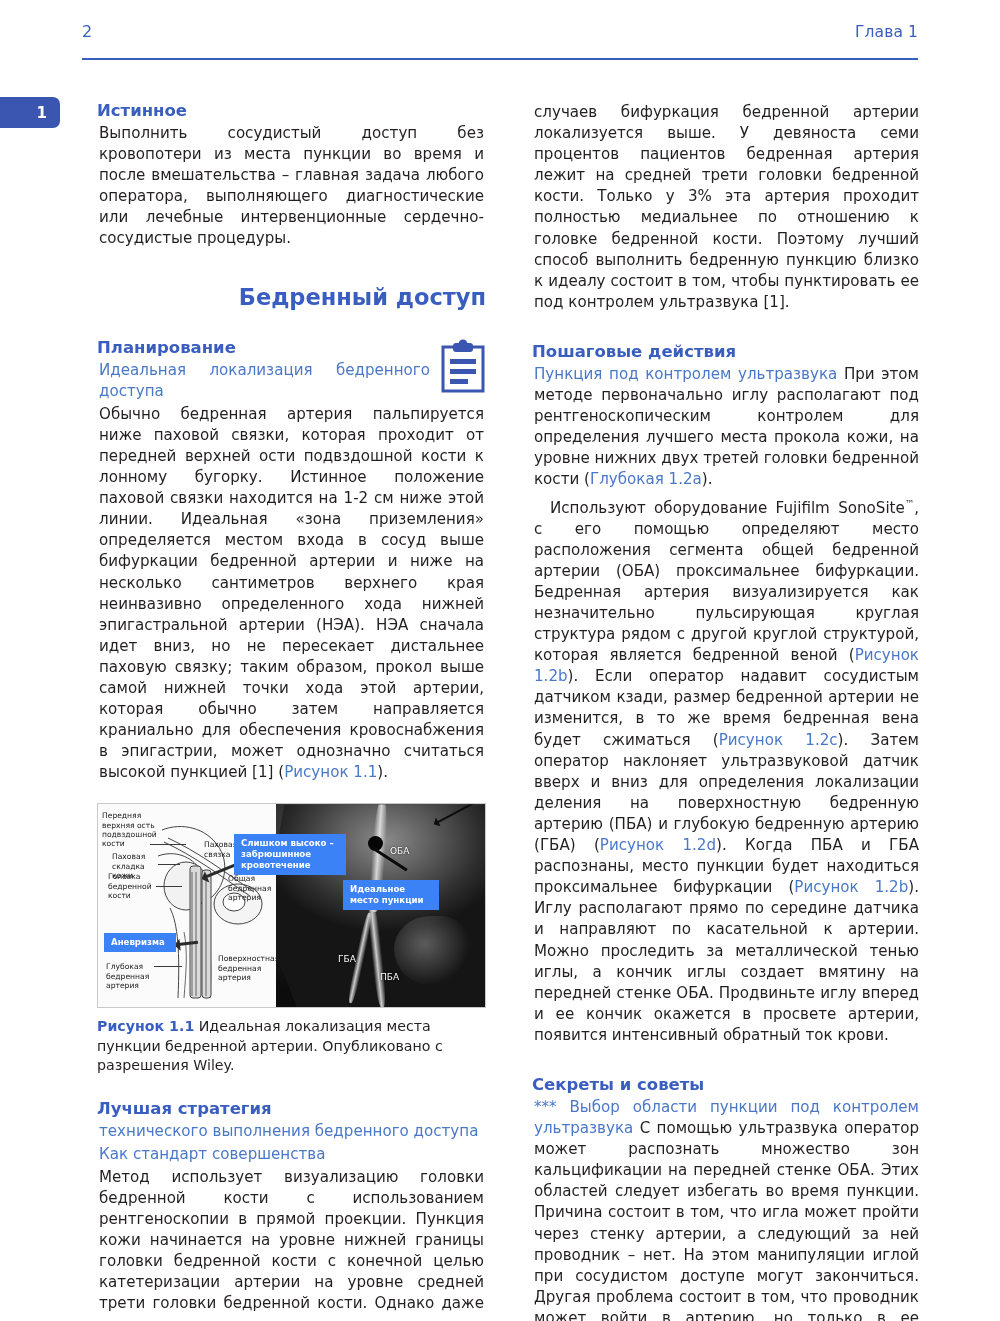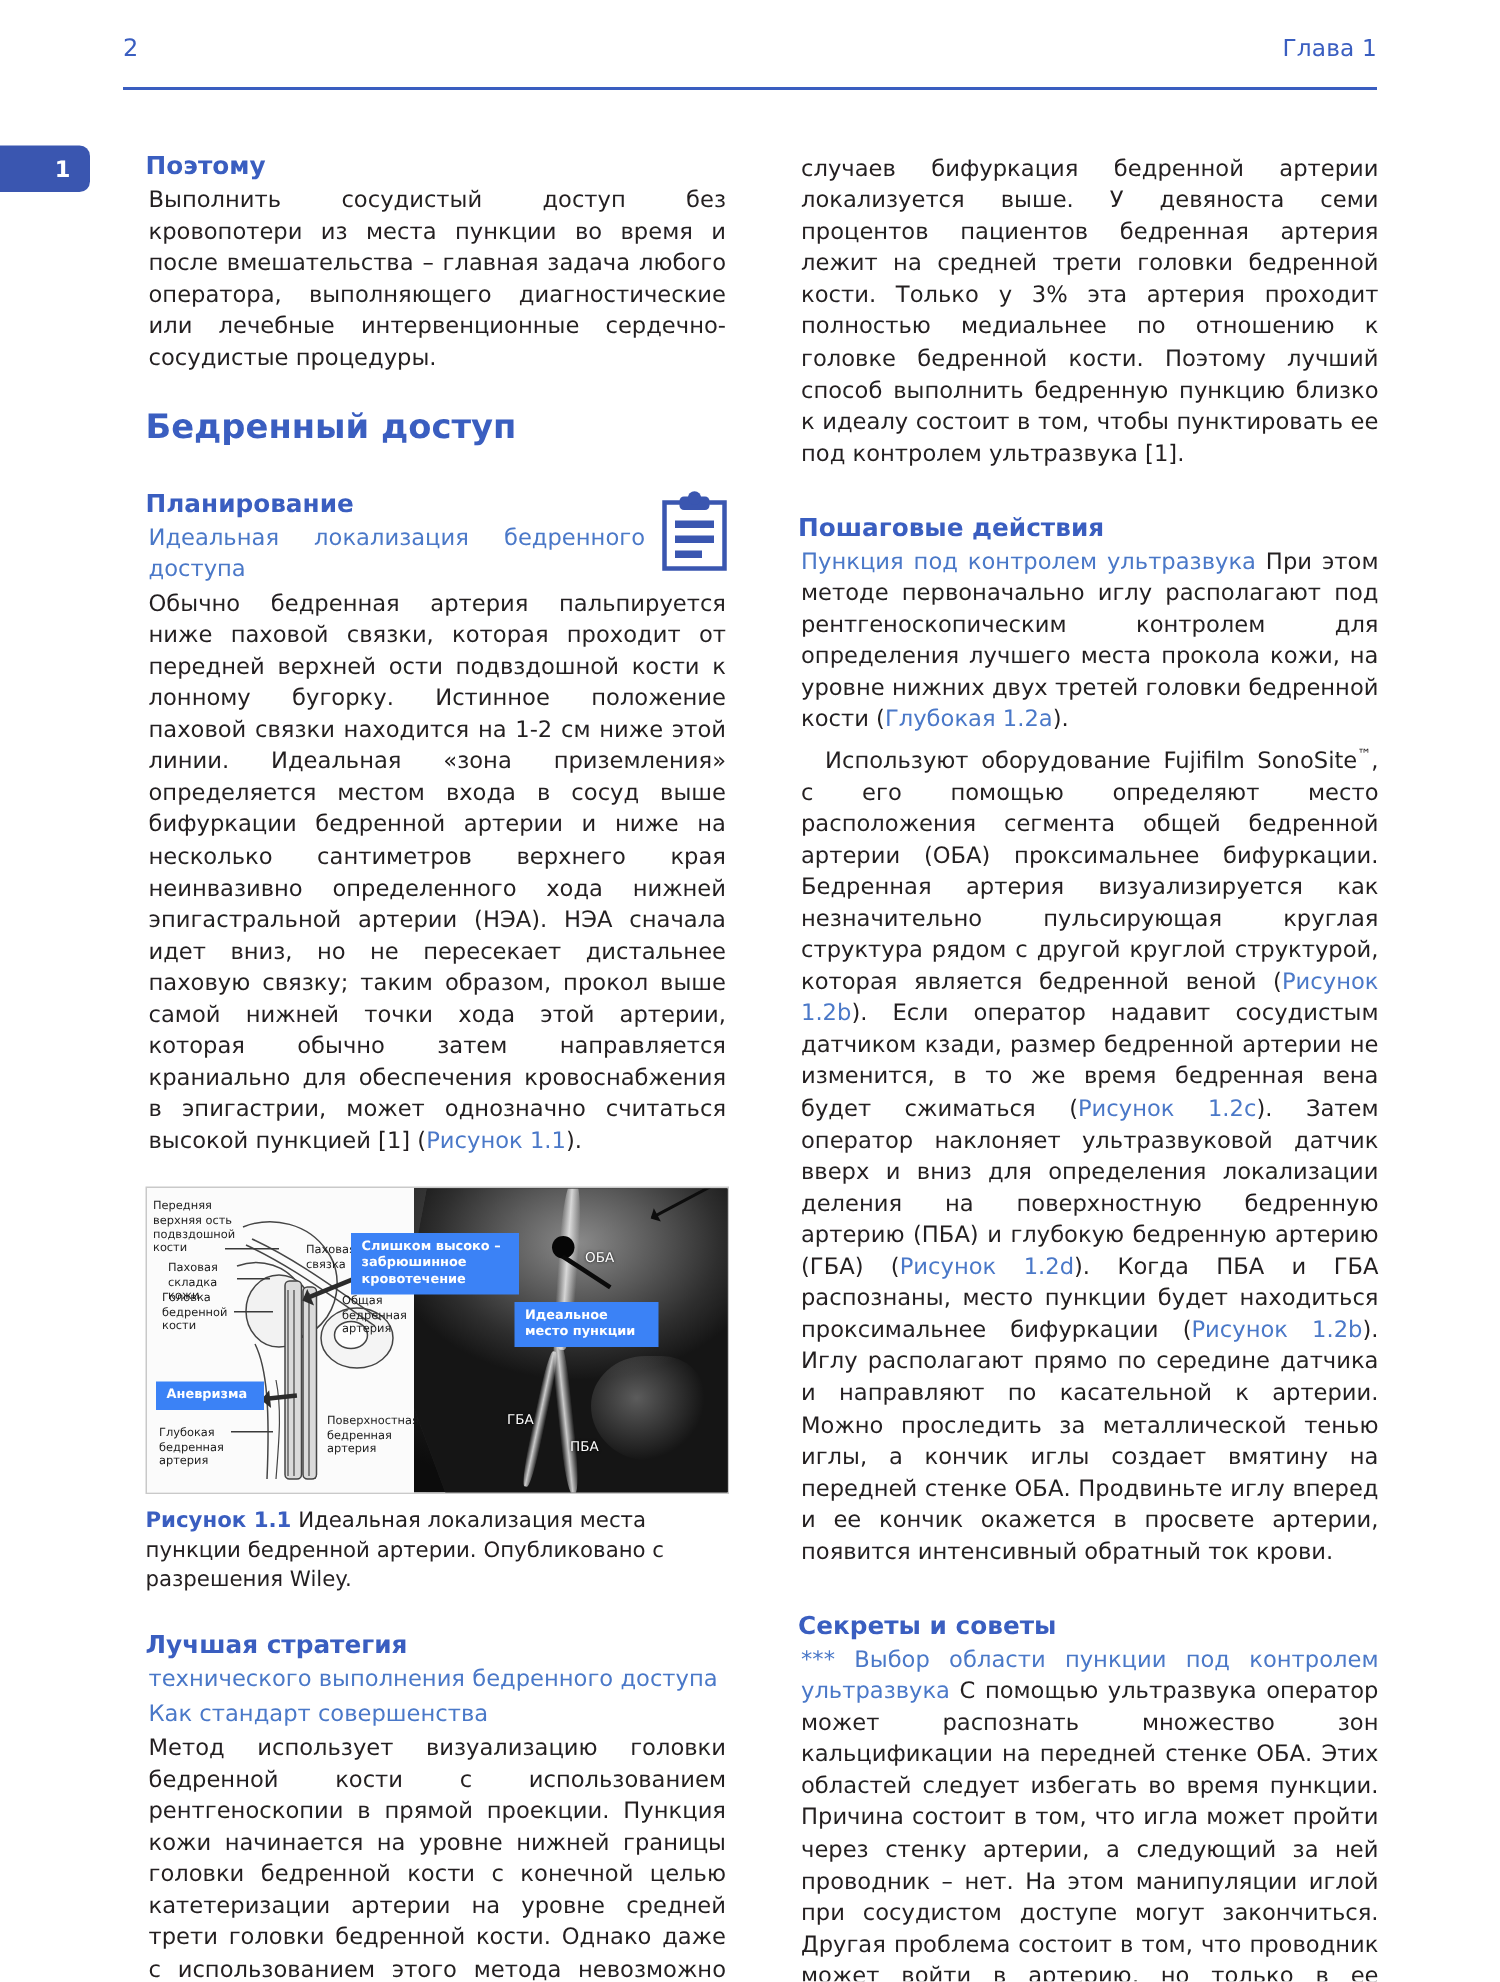--- a/index.html
+++ b/index.html
@@ -86,25 +86,25 @@
   .indent { text-indent: 16px; }
 
   h2.section-head {
     margin: 0 0 1px 0;
     font-size: 16.5px;
     font-weight: 700;
     color: #3a5ec0;
     line-height: 21px;
   }
   h1.part-title {
-    margin: 22px 0 27px 0;
+    margin: 34px 0 27px 0;
     font-size: 22.5px;
     font-weight: 700;
     color: #3a5ec0;
-    text-align: left;
+    text-align: right;
     line-height: 26px;
   }
   .sub-blue {
     color: #4a78c8;
     font-size: 15.1px;
     line-height: 21.1px;
   }
   .ref { color: #4a78c8; }
   .lead-blue { color: #4a78c8; }
   .gap-m { height: 22px; }
@@ -280,21 +280,21 @@
   <div class="rule"></div>
 
   <div class="chapter-tab">
     <span>1</span>
   </div>
 
   <div class="columns">
 
     <div class="col">
 
-      <h2 class="section-head">Поэтому</h2>
+      <h2 class="section-head">Истинное</h2>
       <p>Выполнить сосудистый доступ без кровопотери из места пункции во время и после вмешательства – главная задача любого оператора, выполняющего диагностические или лечебные интервенционные сердечно-сосудистые процедуры.</p>
 
       <h1 class="part-title">Бедренный доступ</h1>
 
       <span class="clipboard-wrap">
         <svg width="46" height="54" viewBox="0 0 46 54" aria-hidden="true">
           <rect x="3" y="8" width="40" height="44" fill="#ffffff" stroke="#3a56b0" stroke-width="3"></rect>
           <rect x="13" y="4" width="20" height="9" rx="3" fill="#3a56b0"></rect>
           <circle cx="23" cy="5" r="4.5" fill="#3a56b0"></circle>
           <rect x="10" y="20" width="26" height="5" fill="#3a56b0"></rect>

